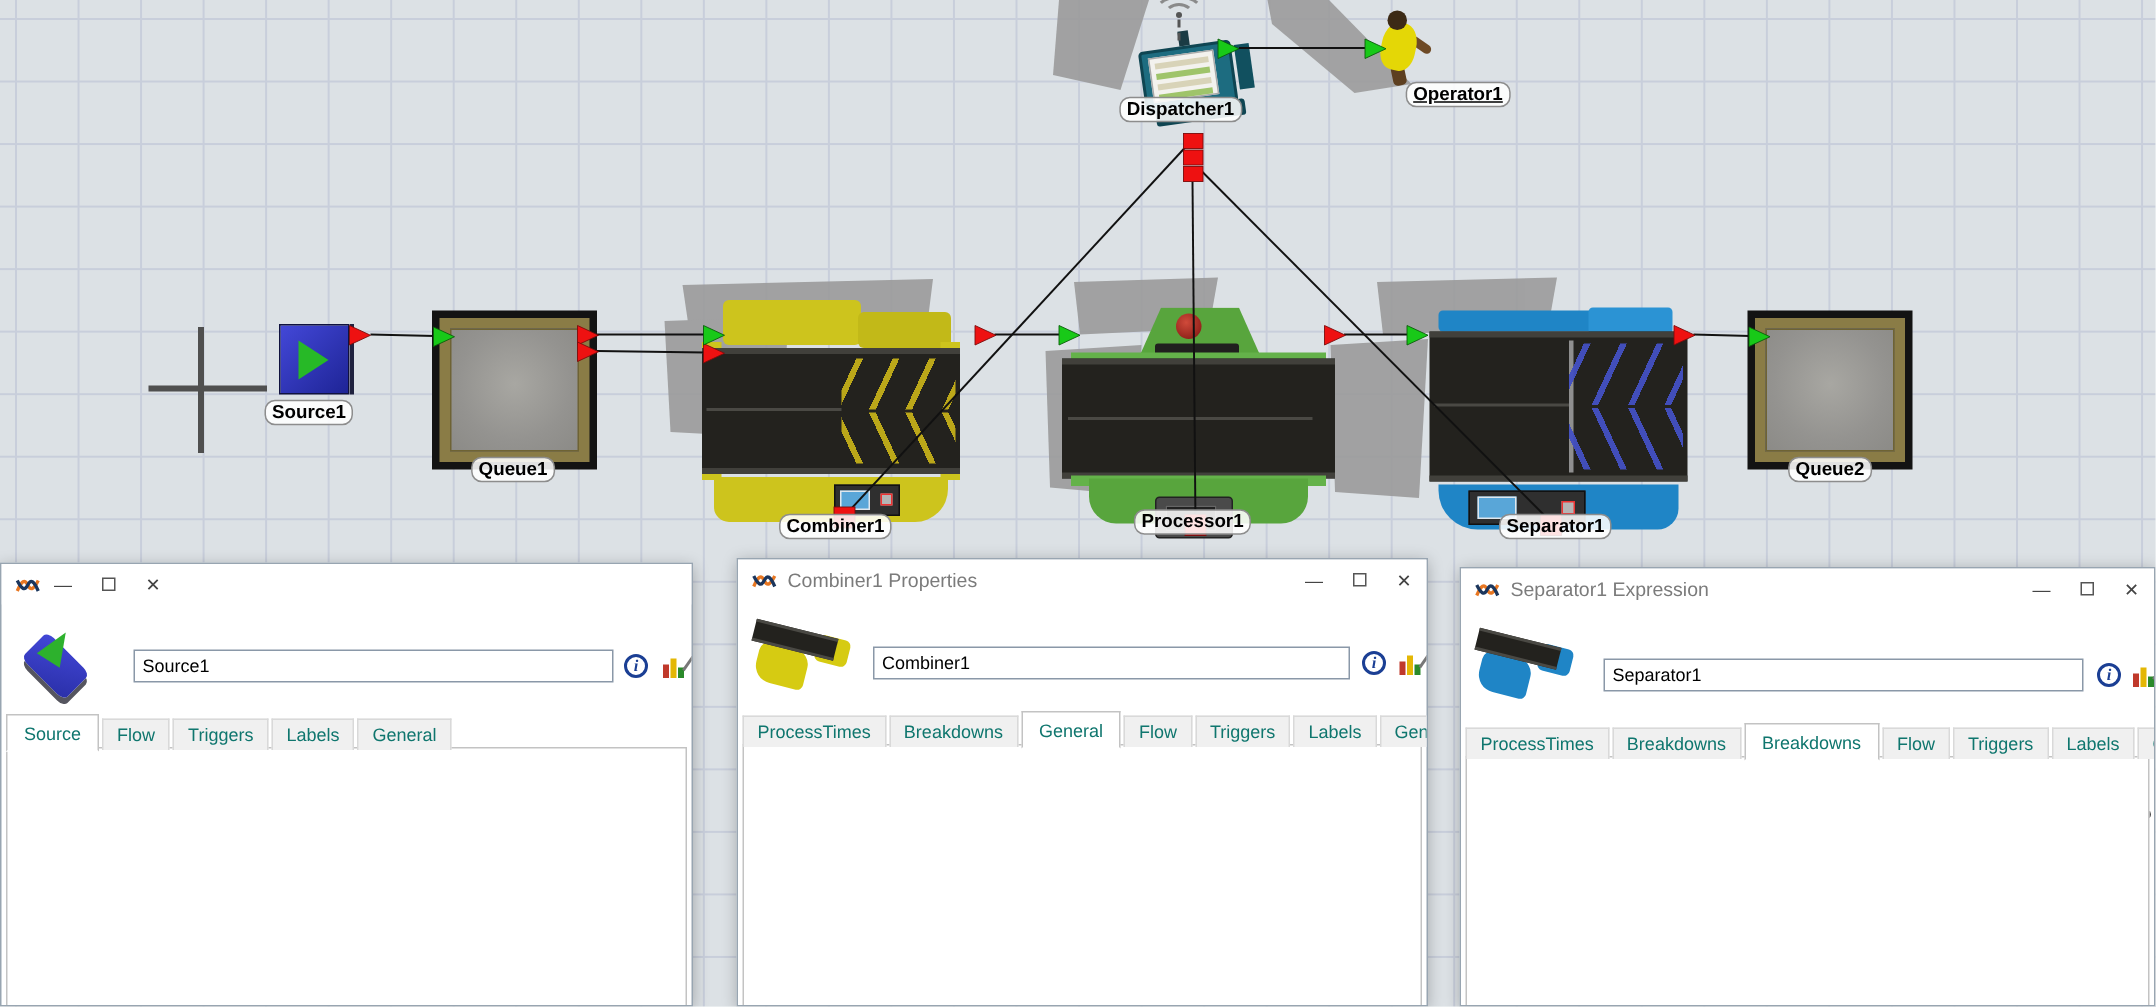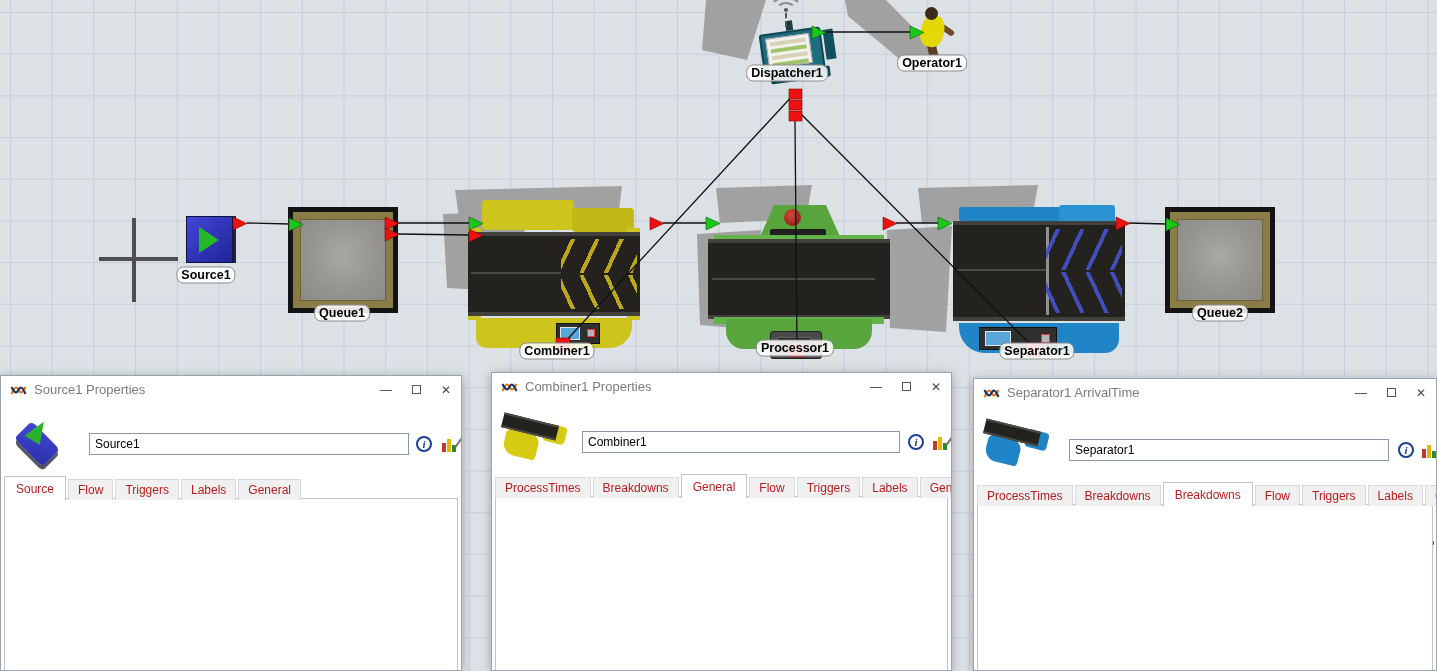--- a/index.html
+++ b/index.html
@@ -112,21 +112,21 @@
   .circle-i { position:absolute; width:16px; height:16px; border:2px solid #1b3f94; border-radius:50%; color:#1b3f94;
     font:italic bold 11px "Liberation Serif", serif; display:flex; align-items:center; justify-content:center; }
   .stats-ico { position:absolute; width:18px; height:16px; }
   .stats-ico i { position:absolute; bottom:0; width:4px; }
   .stats-ico .r { left:1px; height:9px; background:#c0392b; }
   .stats-ico .y { left:6px; height:13px; background:#e4b705; }
   .stats-ico .g { left:11px; height:7px; background:#2a8a2a; }
   .stats-ico .p { position:absolute; right:-1px; top:0px; width:2px; height:12px; background:#777; transform:rotate(35deg); }
 
   .tabstrip { position:absolute; left:3px; display:flex; align-items:flex-end; z-index:2; }
-  .tab { background:#f0f0f0; border:1px solid #d9d9d9; border-bottom:none; padding:3px 9px 3px 9px; margin-right:2px; color:#b91c1c; }
+  .tab { background:#f0f0f0; border:1px solid #d9d9d9; border-bottom:none; padding:3px 9px 3px 9px; margin-right:2px; color:#0f766e; }
   .tab.active { background:#fff; border:1px solid #c3c3c3; border-bottom:1px solid #fff; padding:5px 11px 4px 11px; margin-bottom:-1px; }
   .panel { position:absolute; left:3px; right:3px; bottom:0; border:1px solid #c3c3c3; border-bottom:none; background:#fff; z-index:1; }
 
   .flabel { position:absolute; white-space:nowrap; }
   .combo { position:absolute; height:21px; border:1px solid #8a8a8a; background:#fff; padding:3px 20px 0 6px; white-space:nowrap; overflow:hidden; }
   .combo .chev { position:absolute; right:7px; top:6px; width:7px; height:7px; border-right:1.6px solid #555; border-bottom:1.6px solid #555; transform:rotate(45deg) scaleY(.8); }
   .checkbox { position:absolute; width:14px; height:14px; border:1px solid #555; background:#fff; }
   .checkbox.checked { background:#0078d7; border-color:#0078d7; color:#fff; font-size:11px; line-height:13px; text-align:center; }
   .radio { position:absolute; width:14px; height:14px; border:1px solid #5a5a5a; border-radius:50%; background:#fff; }
   .radio.sel { border:2px solid #0075db; }
@@ -309,35 +309,34 @@
       <polygon points="469,217 469,230 483,223.5"></polygon>
       <polygon points="706,217 706,230 720,223.5"></polygon>
       <polygon points="938,217 938,230 952,223.5"></polygon>
       <polygon points="1166,218 1166,231 1180,224.5"></polygon>
       <polygon points="812,26 812,39 826,32.5"></polygon>
       <polygon points="910,26 910,39 924,32.5"></polygon>
     </g>
   </svg>
 
   <div class="obj-label" style="left:787px; top:73px;">Dispatcher1</div>
-  <div class="obj-label" style="left:932px; top:63px;">Operator1</div>
+  <div class="obj-label" style="left:972px; top:63px;text-decoration:underline;">Operator1</div>
   <div class="obj-label" style="left:206px; top:275px;">Source1</div>
   <div class="obj-label" style="left:342px; top:313px;">Queue1</div>
   <div class="obj-label" style="left:557px; top:351px;">Combiner1</div>
   <div class="obj-label" style="left:795px; top:348px;">Processor1</div>
   <div class="obj-label" style="left:1037px; top:351px;">Separator1</div>
   <div class="obj-label" style="left:1220px; top:313px;">Queue2</div>
 
   <div class="dlg" id="dlg-source">
     <div class="titlebar">
       <svg width="17" height="14" viewBox="0 0 16 14">
         <path d="M1 11 C4 4 6 3 8 7 C10 11 12 10 15 4" stroke="#e87722" stroke-width="2.2" fill="none"></path>
         <path d="M1 4 C4 10 6 11 8 7 C10 3 12 4 15 11" stroke="#1b365d" stroke-width="2.2" fill="none"></path>
       </svg>
-      <span class="t">Source1  Properties</span>
       <span class="winbtn">—</span>
       <span class="winbtn">
           <span class="maxbox"></span>
         </span>
       <span class="winbtn">✕</span>
     </div>
     <div class="hdr-icon">
       <div class="src-ico">
           <span class="plate"></span>
           <span class="arr"></span>
@@ -497,21 +496,21 @@
         </table>
     </div>
   </div>
 
   <div class="dlg" id="dlg-separator">
     <div class="titlebar">
       <svg width="17" height="14" viewBox="0 0 16 14">
         <path d="M1 11 C4 4 6 3 8 7 C10 11 12 10 15 4" stroke="#e87722" stroke-width="2.2" fill="none"></path>
         <path d="M1 4 C4 10 6 11 8 7 C10 3 12 4 15 11" stroke="#1b365d" stroke-width="2.2" fill="none"></path>
       </svg>
-      <span class="t">Separator1  ArrivalTime</span>
+      <span class="t">Separator1  Expression</span>
       <span class="winbtn">—</span>
       <span class="winbtn">
           <span class="maxbox"></span>
         </span>
       <span class="winbtn">✕</span>
     </div>
     <div class="hdr-icon" style="width:66px;">
       <div class="mi blue">
           <span class="blob1"></span>
           <span class="blob2"></span>

